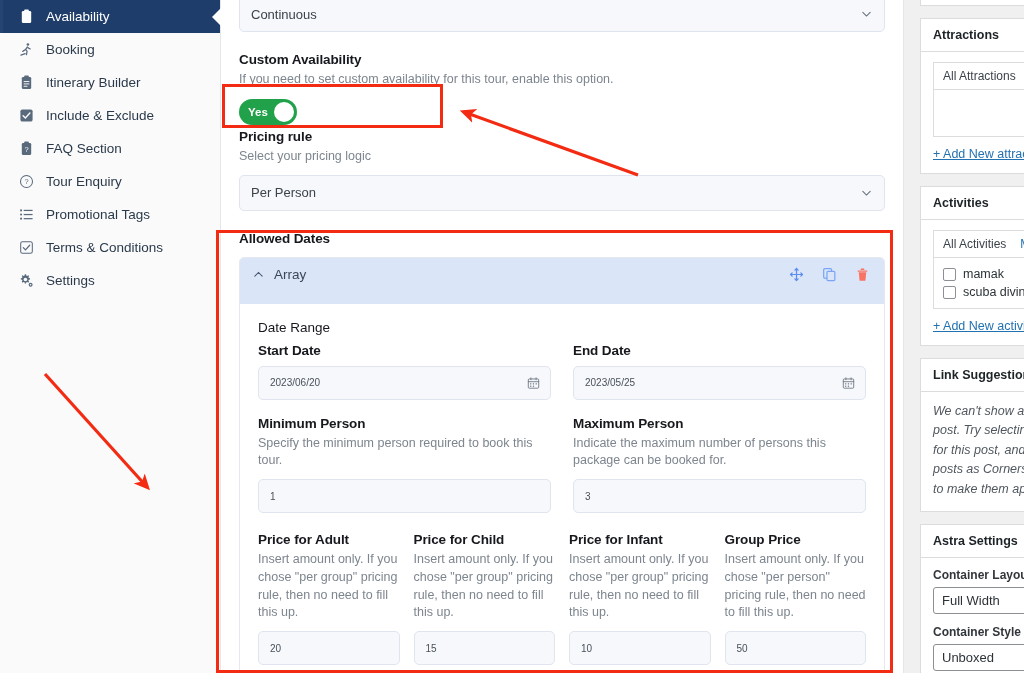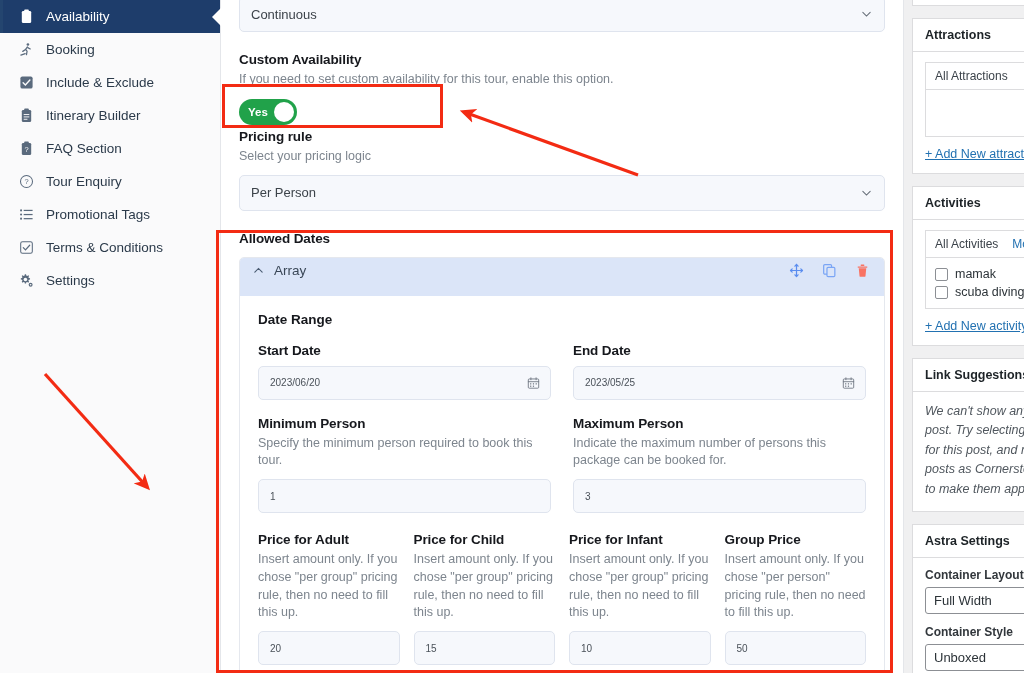--- a/index.html
+++ b/index.html
@@ -122,43 +122,43 @@
   }
 
   
   .array-card {
     border: 1px solid #e5e8ee;
     border-radius: 5px;
     background: #fff;
   }
   .array-head {
     background: #dbe5f8;
-    height: 38px;
+    height: 46px;
     display: flex; align-items: center;
     padding: 0 14px 12px 12px;
     gap: 9px;
     border-radius: 4px 4px 0 0;
   }
   .array-head .caret { color: #4a5b72; display:flex; }
   .array-head .caret svg { width: 13px; height: 13px; display:block; }
   .array-head .ttl {
     font-size: 13.5px; color: #3a4757; flex: 1;
   }
   .array-head .acts { display: flex; align-items: center; gap: 18px; }
   .array-head .acts .a { cursor: pointer; display: flex; }
   .array-head .acts .a svg { width: 15px; height: 15px; display:block; }
   .ic-move  { color: #5b8def; }
   .ic-copy  { color: #7aa5f5; }
   .ic-trash { color: #f97363; }
 
   .array-body { padding: 16px 18px 10px 18px; }
 
   .sub-title {
-    font-size: 13.5px; font-weight: bold; color: #16181d;
-    margin-bottom: 16px;
+    font-size: 13.5px; font-weight: normal; color: #16181d;
+    margin-bottom: 8px;
   }
   .row2 { display: flex; gap: 22px; }
   .col { flex: 1; min-width: 0; }
   .txt-input {
     height: 34px;
     background: #f6f8fc;
     border: 1px solid #dfe4ee;
     border-radius: 5px;
     display: flex; align-items: center;
     padding: 0 30px 0 11px;
@@ -175,21 +175,21 @@
 
   .row4 { display: flex; gap: 14px; }
   .row4 .col4 { flex: 1; min-width: 0; }
 
   
   .rightbar {
     position: absolute; left: 904px; top: 0;
     width: 120px; height: 673px;
     background: #f0f0f1;
     overflow: hidden;
-    padding-left: 8px;
+    padding-left: 16px;
   }
   .rpanel {
     background: #fff;
     border: 1px solid #dcdcde;
     margin-bottom: 12px;
     width: 200px;
   }
   .rpanel-head {
     padding: 9px 12px;
     font-size: 12.5px;
@@ -271,39 +271,39 @@
             <path d="M7 8 L4 10"></path>
             <path d="M9.3 6 L12 7.4"></path>
             <path d="M2 14 L6.6 12.4"></path>
           </svg>
       </span>
       <span>Booking</span>
     </div>
 
     <div class="side-item">
       <span class="ic">
-        <svg viewBox="0 0 16 16">
-            <rect x="1.5" y="1.5" width="13" height="13" rx="2" fill="currentColor"></rect>
-            <path d="M4.4 8.2 L6.8 10.6 L11.6 5.4" stroke="#fafafb" stroke-width="1.5" fill="none" stroke-linecap="round"></path>
-          </svg>
-      </span>
-      <span>Include &amp; Exclude</span>
-    </div>
-
-    <div class="side-item">
-      <span class="ic">
         <svg viewBox="0 0 16 16" fill="currentColor">
             <rect x="3" y="2" width="10" height="13" rx="1.5"></rect>
             <rect x="5.5" y="0.5" width="5" height="3" rx="1"></rect>
             <rect x="5" y="6.5" width="6" height="1" fill="#fafafb"></rect>
             <rect x="5" y="9" width="6" height="1" fill="#fafafb"></rect>
             <rect x="5" y="11.5" width="4" height="1" fill="#fafafb"></rect>
           </svg>
       </span>
       <span>Itinerary Builder</span>
+    </div>
+
+    <div class="side-item">
+      <span class="ic">
+        <svg viewBox="0 0 16 16">
+            <rect x="1.5" y="1.5" width="13" height="13" rx="2" fill="currentColor"></rect>
+            <path d="M4.4 8.2 L6.8 10.6 L11.6 5.4" stroke="#fafafb" stroke-width="1.5" fill="none" stroke-linecap="round"></path>
+          </svg>
+      </span>
+      <span>Include &amp; Exclude</span>
     </div>
 
     <div class="side-item">
       <span class="ic">
         <svg viewBox="0 0 16 16" fill="currentColor">
             <rect x="3" y="2" width="10" height="13" rx="1.5"></rect>
             <rect x="5.5" y="0.5" width="5" height="3" rx="1"></rect>
             <text x="8" y="12" font-size="8" font-family="Liberation Sans, sans-serif" text-anchor="middle" fill="#fafafb">?</text>
           </svg>
       </span>

